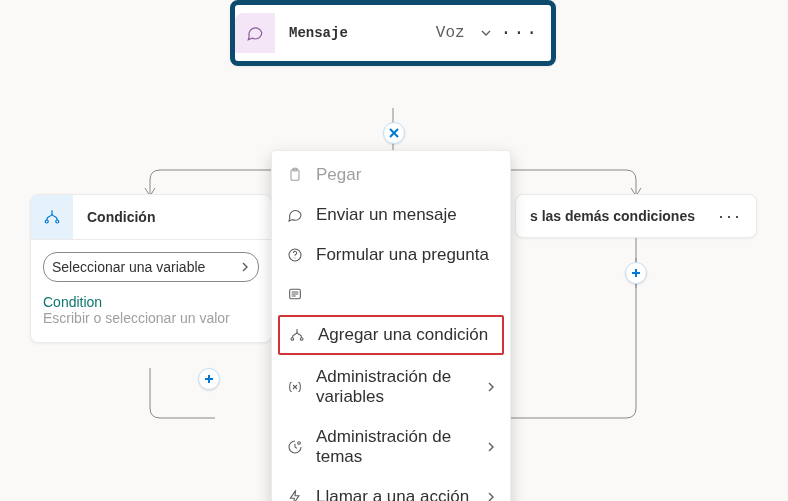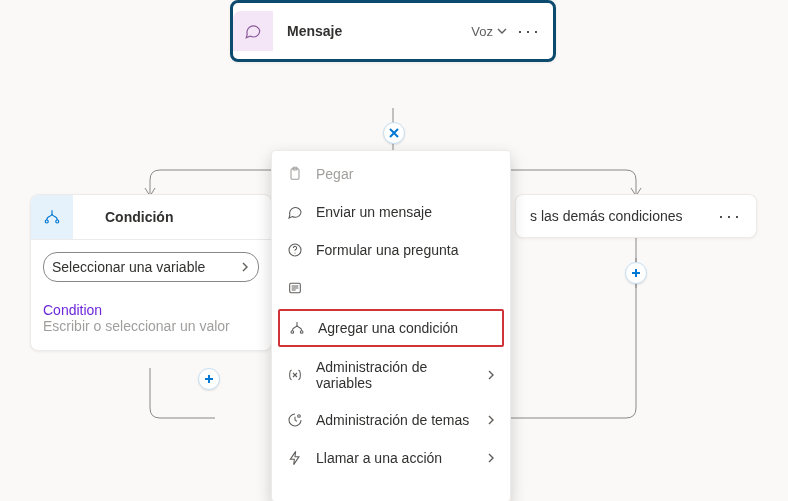--- a/index.html
+++ b/index.html
@@ -13,38 +13,39 @@
     position:relative;
     overflow:hidden;
   }
   .conn-lines { position:absolute; left:0; top:0; width:788px; height:501px; pointer-events:none }
   .conn-lines path { fill:none; stroke:#8a8886; stroke-width:1 }
 
   
   .msg-card {
     position:absolute; left:230px; top:0;
     width:326px;
-    border:3px solid #0c4a6e;
+    border:5px solid #0c4a6e;
     border-radius:8px;
     background:#fff;
     box-shadow:0 1px 3px rgba(0,0,0,0.06);
     overflow:hidden;
+    font-family:Liberation Mono, monospace;
   }
   .msg-head {
     display:flex; align-items:center;
     padding:8px 12px 8px 0;
   }
   .msg-head .icon-box {
     width:40px; height:40px;
     background:#f4e6f6;
     border-top-left-radius:8px;
     display:flex; align-items:center; justify-content:center;
   }
   .msg-head .title { font-weight:600; margin-left:14px; flex:1 }
-  .msg-head .voice { font-size:13px; color:#605e5c; display:flex; align-items:center; gap:4px; margin-right:10px }
+  .msg-head .voice { font-size:16px; color:#605e5c; display:flex; align-items:center; gap:16px; margin-right:10px }
   .dots { font-size:18px; color:#323130; letter-spacing:2px; line-height:1; cursor:pointer }
   .msg-body { padding:14px 16px 18px 16px; color:#323130; font-size:14px }
 
   
   .close-btn {
     position:absolute; left:383px; top:122px;
     width:22px; height:22px; border-radius:50%;
     border:1px solid #c7e0f4; background:#fff;
     display:flex; align-items:center; justify-content:center;
     color:#0078d4; font-weight:600; cursor:pointer;
@@ -64,43 +65,43 @@
   }
   .cond-head {
     display:flex; align-items:center;
     border-bottom:1px solid #edebe9;
   }
   .cond-head .icon-box {
     width:42px; height:44px;
     background:#e6f2fb;
     display:flex; align-items:center; justify-content:center;
   }
-  .cond-head .title { font-weight:600; margin-left:32px; flex:1 }
+  .cond-head .title { font-weight:600; margin-left:14px; flex:1 }
   .cond-body { padding:12px 12px 16px 12px }
   .var-select {
     border:1px solid #8a8886; border-radius:14px;
     padding:6px 8px; font-size:14px;
     display:flex; align-items:center; justify-content:space-between;
     cursor:pointer;
   }
-  .cond-sub { margin-top:20px; color:#6d28d9; font-size:14px }
+  .cond-sub { margin-top:12px; color:#0f766e; font-size:14px }
   .cond-sub2 { margin-top:0; color:#a19f9d; font-size:14px }
 
   
   .other-card {
     position:absolute; left:515px; top:194px;
     width:242px;
     border:1px solid #edebe9;
     border-radius:8px;
     background:#fff;
     display:flex; align-items:center;
     padding:12px 14px;
     box-shadow:0 1px 3px rgba(0,0,0,0.06);
   }
-  .other-card .title { font-weight:400; flex:1 }
+  .other-card .title { font-weight:700; flex:1 }
 
   
   .plus-btn {
     position:absolute;
     width:22px; height:22px; border-radius:50%;
     border:1px solid #c7e0f4; background:#fff;
     display:flex; align-items:center; justify-content:center;
     color:#0078d4; cursor:pointer;
     box-shadow:0 1px 2px rgba(0,0,0,0.1);
   }
@@ -112,21 +113,21 @@
     width:240px; background:#fff;
     border:1px solid #edebe9;
     border-radius:4px;
     box-shadow:0 6px 16px rgba(0,0,0,0.18);
     padding:4px 0;
   }
   .menu-row {
     display:flex; align-items:center;
     padding:10px 14px;
     cursor:pointer;
-    font-size:14px;
+    font-size:17px;
     color:#323130;
   }
   .menu-row .ico { width:18px; height:18px; margin-right:12px; display:flex; align-items:center; justify-content:center; color:#605e5c }
   .menu-row .label { flex:1 }
   .menu-row .chev { color:#605e5c }
   .menu-row.disabled { color:#a19f9d; cursor:default }
   .menu-row.disabled .ico { color:#a19f9d }
   .menu-row.highlighted {
     margin:2px 6px;
     border:2.5px solid #d13438;

